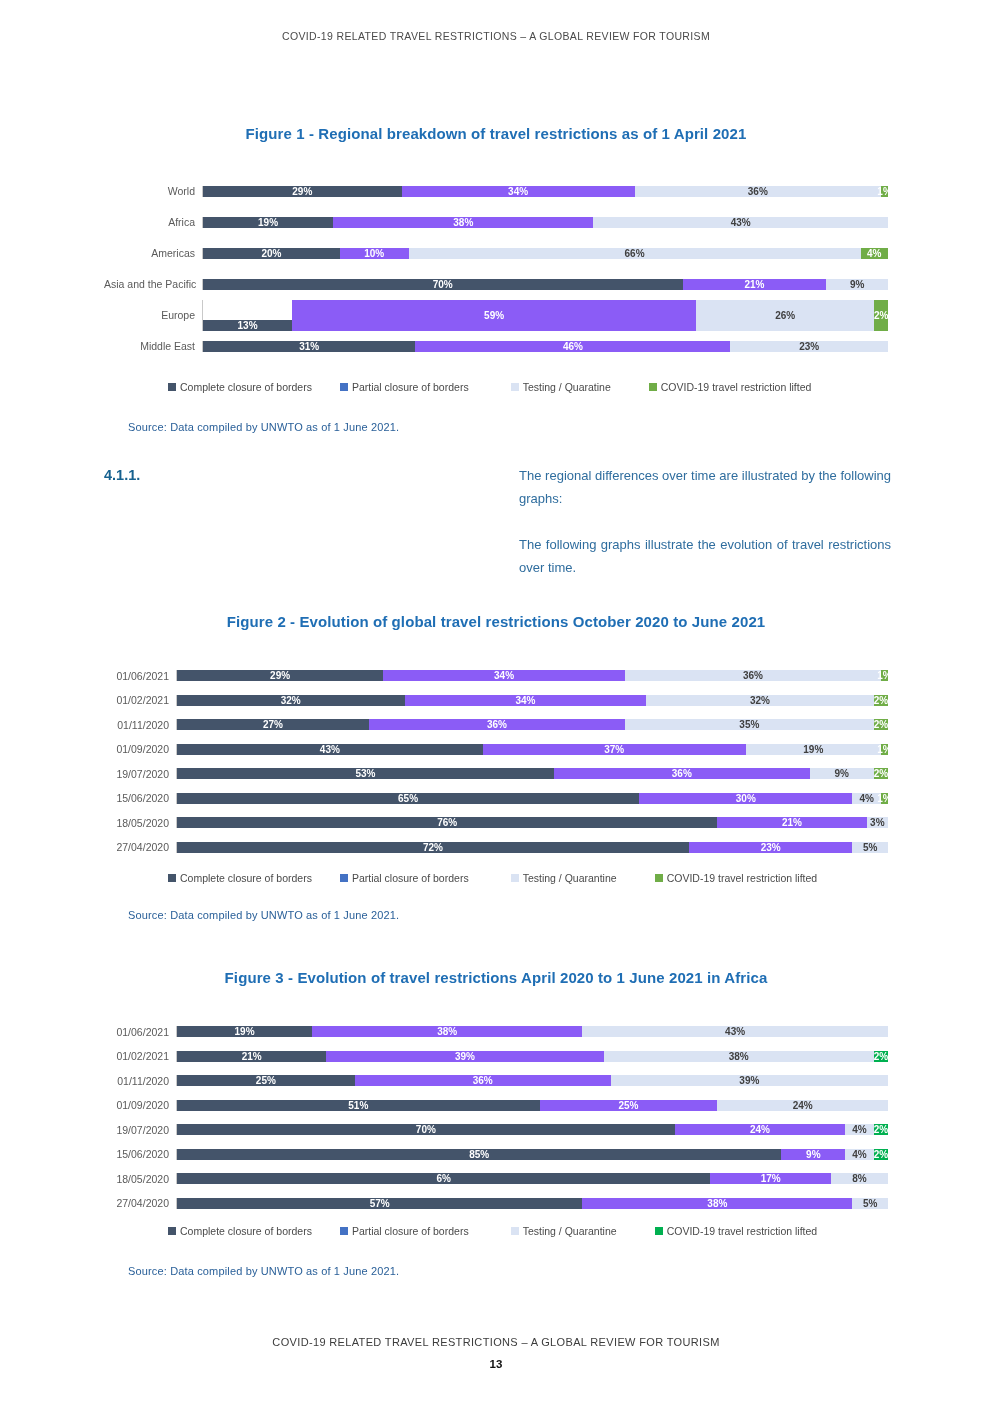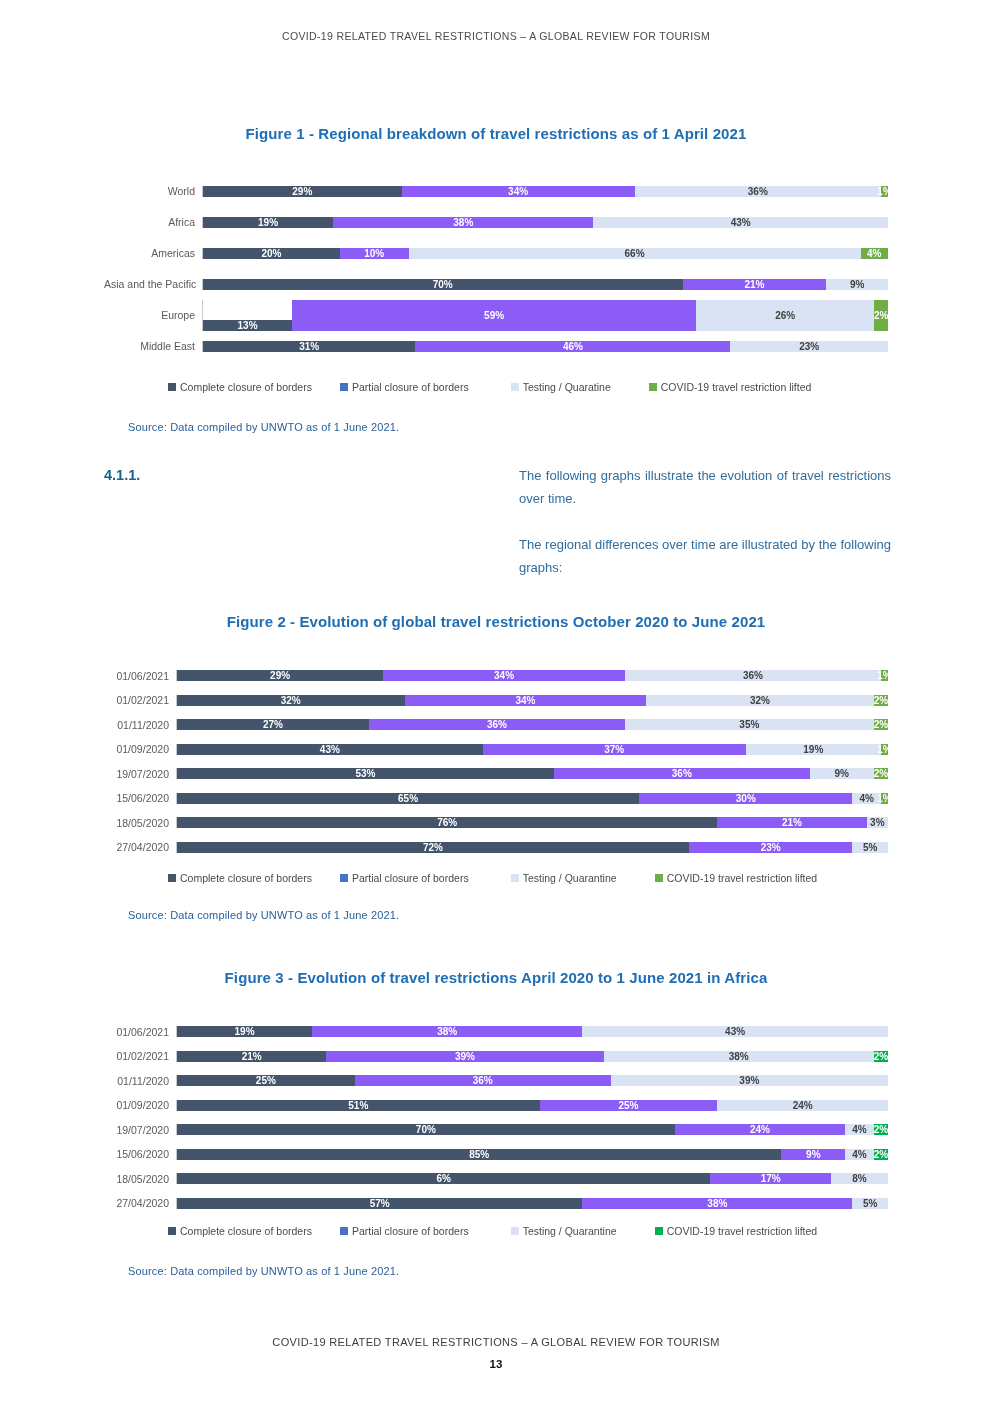--- a/index.html
+++ b/index.html
@@ -211,22 +211,22 @@
     </div>
   </div>
 
 <div class="source" style="top:421px;">Source: Data compiled by UNWTO as of 1 June 2021.</div>
 
 <div class="sec-head">
   <span class="num">4.1.1.</span>
 </div>
 
 <div class="body-col">
+  <p>The regional differences over time are illustrated by the following graphs:</p>
   <p>The following graphs illustrate the evolution of travel restrictions over time.</p>
-  <p>The regional differences over time are illustrated by the following graphs:</p>
 </div>
 
 <div class="fig-title" style="left:0; top:613px; width:992px;">Figure 2 - Evolution of global travel restrictions October 2020 to June 2021</div>
 
 <div class="chart" id="fig2" style="left:104px; top:666px; width:784px; height:194px;">
     <div class="row" style="height: 19px; margin-bottom: 5.5px;">
       <div class="cat-label" style="width: 72px; flex-basis: 72px;">01/06/2021</div>
       <div class="bar-wrap">
         <div class="seg c0" style="width: 29%;">29%</div>
         <div class="seg c1" style="width: 34%;">34%</div>

